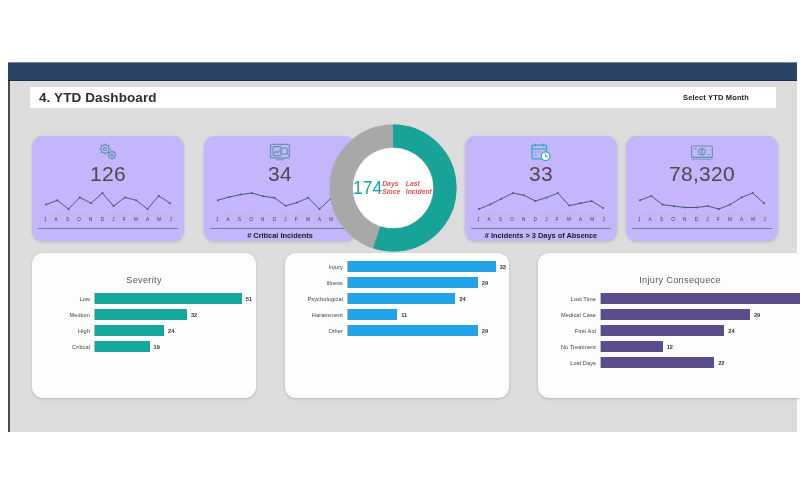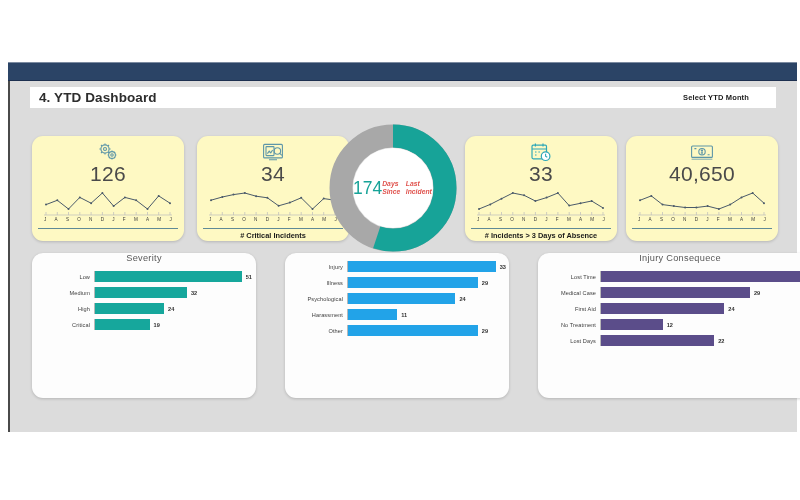--- a/index.html
+++ b/index.html
@@ -62,21 +62,21 @@
   }
 
   
   #kpi-row {
     position: absolute; left: 22px; top: 55px;
     width: 746px; height: 105px;
   }
   .kpi-card {
     position: absolute; top: 0;
     width: 152px; height: 105px;
-    background: #fef9c3;
+    background: #c4b5fd;
     border-radius: 11px;
     box-shadow: 0 1px 3px rgba(0,0,0,.18);
     display: flex; flex-direction: column; align-items: center;
     overflow: hidden;
   }
   .kpi-icon {
     margin-top: 5px; height: 22px;
     display: flex; align-items: center; justify-content: center;
   }
   .kpi-value {
@@ -126,21 +126,21 @@
     width: 746px; height: 145px;
   }
   .chart-card {
     position: absolute; top: 0; height: 145px;
     background: #fdfdfd;
     border-radius: 11px;
     box-shadow: 0 1px 3px rgba(0,0,0,.18);
   }
   .chart-title {
     text-align: center; font-size: 9.2px; color: #585858;
-    margin-top: 0; letter-spacing: .3px;
+    margin-top: 22px; letter-spacing: .3px;
   }
   .bars {
     position: relative;
     margin: 8px 0 0 0; padding-left: 0;
   }
   .bar-row {
     display: flex; align-items: center;
     margin-bottom: 5px;
   }
   .bar-label {
@@ -228,21 +228,21 @@
             <span>J</span>
             <span>F</span>
             <span>M</span>
             <span>A</span>
             <span>M</span>
             <span>J</span>
           </div>
         <div class="kpi-divider"></div>
       </div>
 
-      <div class="kpi-card" style="left:165px">
+      <div class="kpi-card" style="left:172px">
         <div class="kpi-icon">
           <svg width="22" height="20" viewBox="0 0 22 20">
             <g fill="none" stroke="#5d96a8" stroke-width="1.1">
               <rect x="1.6" y="2.4" width="18.8" height="13.5" rx="1"></rect>
               <rect x="4" y="4.6" width="8" height="9" rx=".6"></rect>
               <path d="M5.4 11.6l1.8-2.4 1.6 1.6 1.8-2.8"></path>
               <circle cx="15.4" cy="9" r="3.2"></circle>
               <path d="M17.8 11.4l2 2M7 17.8h8"></path>
             </g>
           </svg>
@@ -358,21 +358,21 @@
           <svg width="24" height="18" viewBox="0 0 24 18">
             <g fill="none" stroke="#5d96a8" stroke-width="1.1">
               <rect x="1.6" y="3" width="20.8" height="11.4" rx="1"></rect>
               <circle cx="12" cy="8.7" r="3.2"></circle>
               <path d="M12 6.6v4.2M10.8 7.4h2.2M10.8 10h2.2"></path>
               <path d="M4.4 5.6h2M17.6 11.8h2"></path>
               <path d="M1.6 16.2h20.8" stroke-width=".8"></path>
             </g>
           </svg>
         </div>
-        <div class="kpi-value">40,650</div>
+        <div class="kpi-value">78,320</div>
         <div class="spark-wrap"><svg width="132" height="30" viewBox="0 0 132 30">
               <polyline points="4.0,13.3 15.3,8.9 26.5,17.6 37.8,19.1 49.1,20.5 60.4,20.5 71.6,19.1 82.9,22.0 94.2,17.6 105.5,10.4 116.7,6.0 128.0,16.2" fill="none" stroke="#4a5a6a" stroke-width="1"></polyline>
               <circle cx="4.0" cy="13.3" r="1" fill="#4a5a6a"></circle>
               <circle cx="15.3" cy="8.9" r="1" fill="#4a5a6a"></circle>
               <circle cx="26.5" cy="17.6" r="1" fill="#4a5a6a"></circle>
               <circle cx="37.8" cy="19.1" r="1" fill="#4a5a6a"></circle>
               <circle cx="49.1" cy="20.5" r="1" fill="#4a5a6a"></circle>
               <circle cx="60.4" cy="20.5" r="1" fill="#4a5a6a"></circle>
               <circle cx="71.6" cy="19.1" r="1" fill="#4a5a6a"></circle>
               <circle cx="82.9" cy="22.0" r="1" fill="#4a5a6a"></circle>

